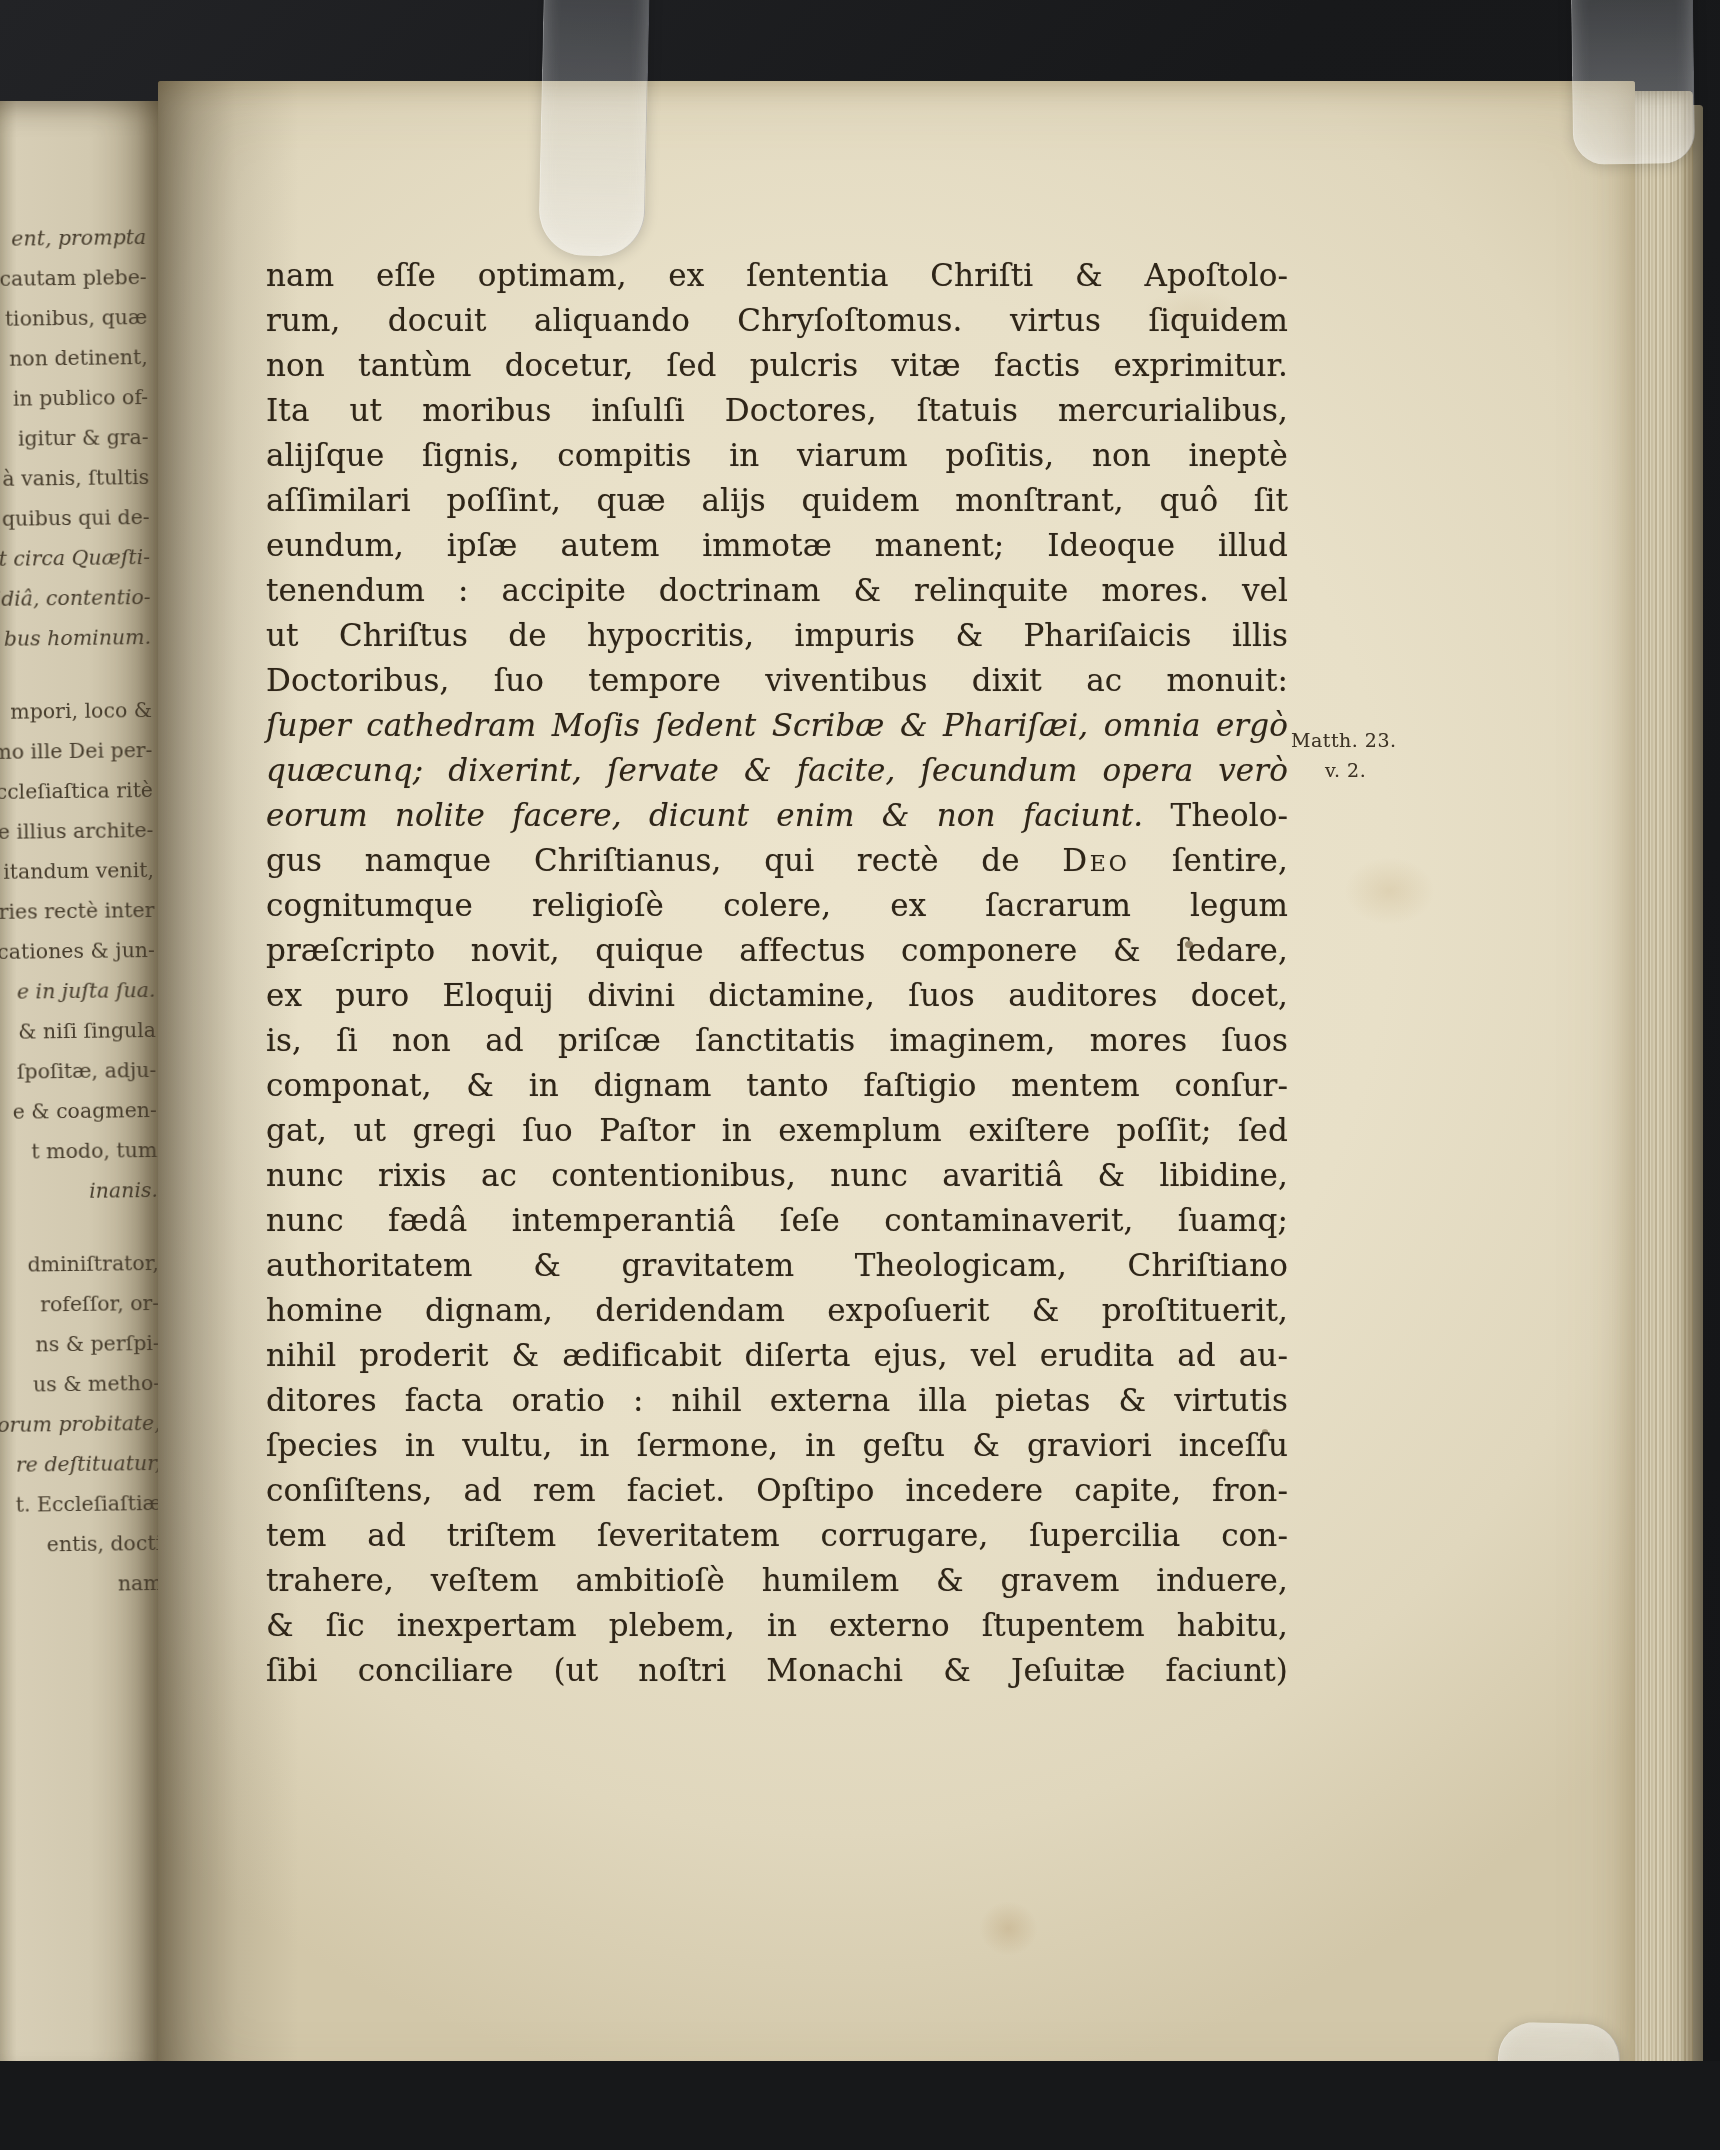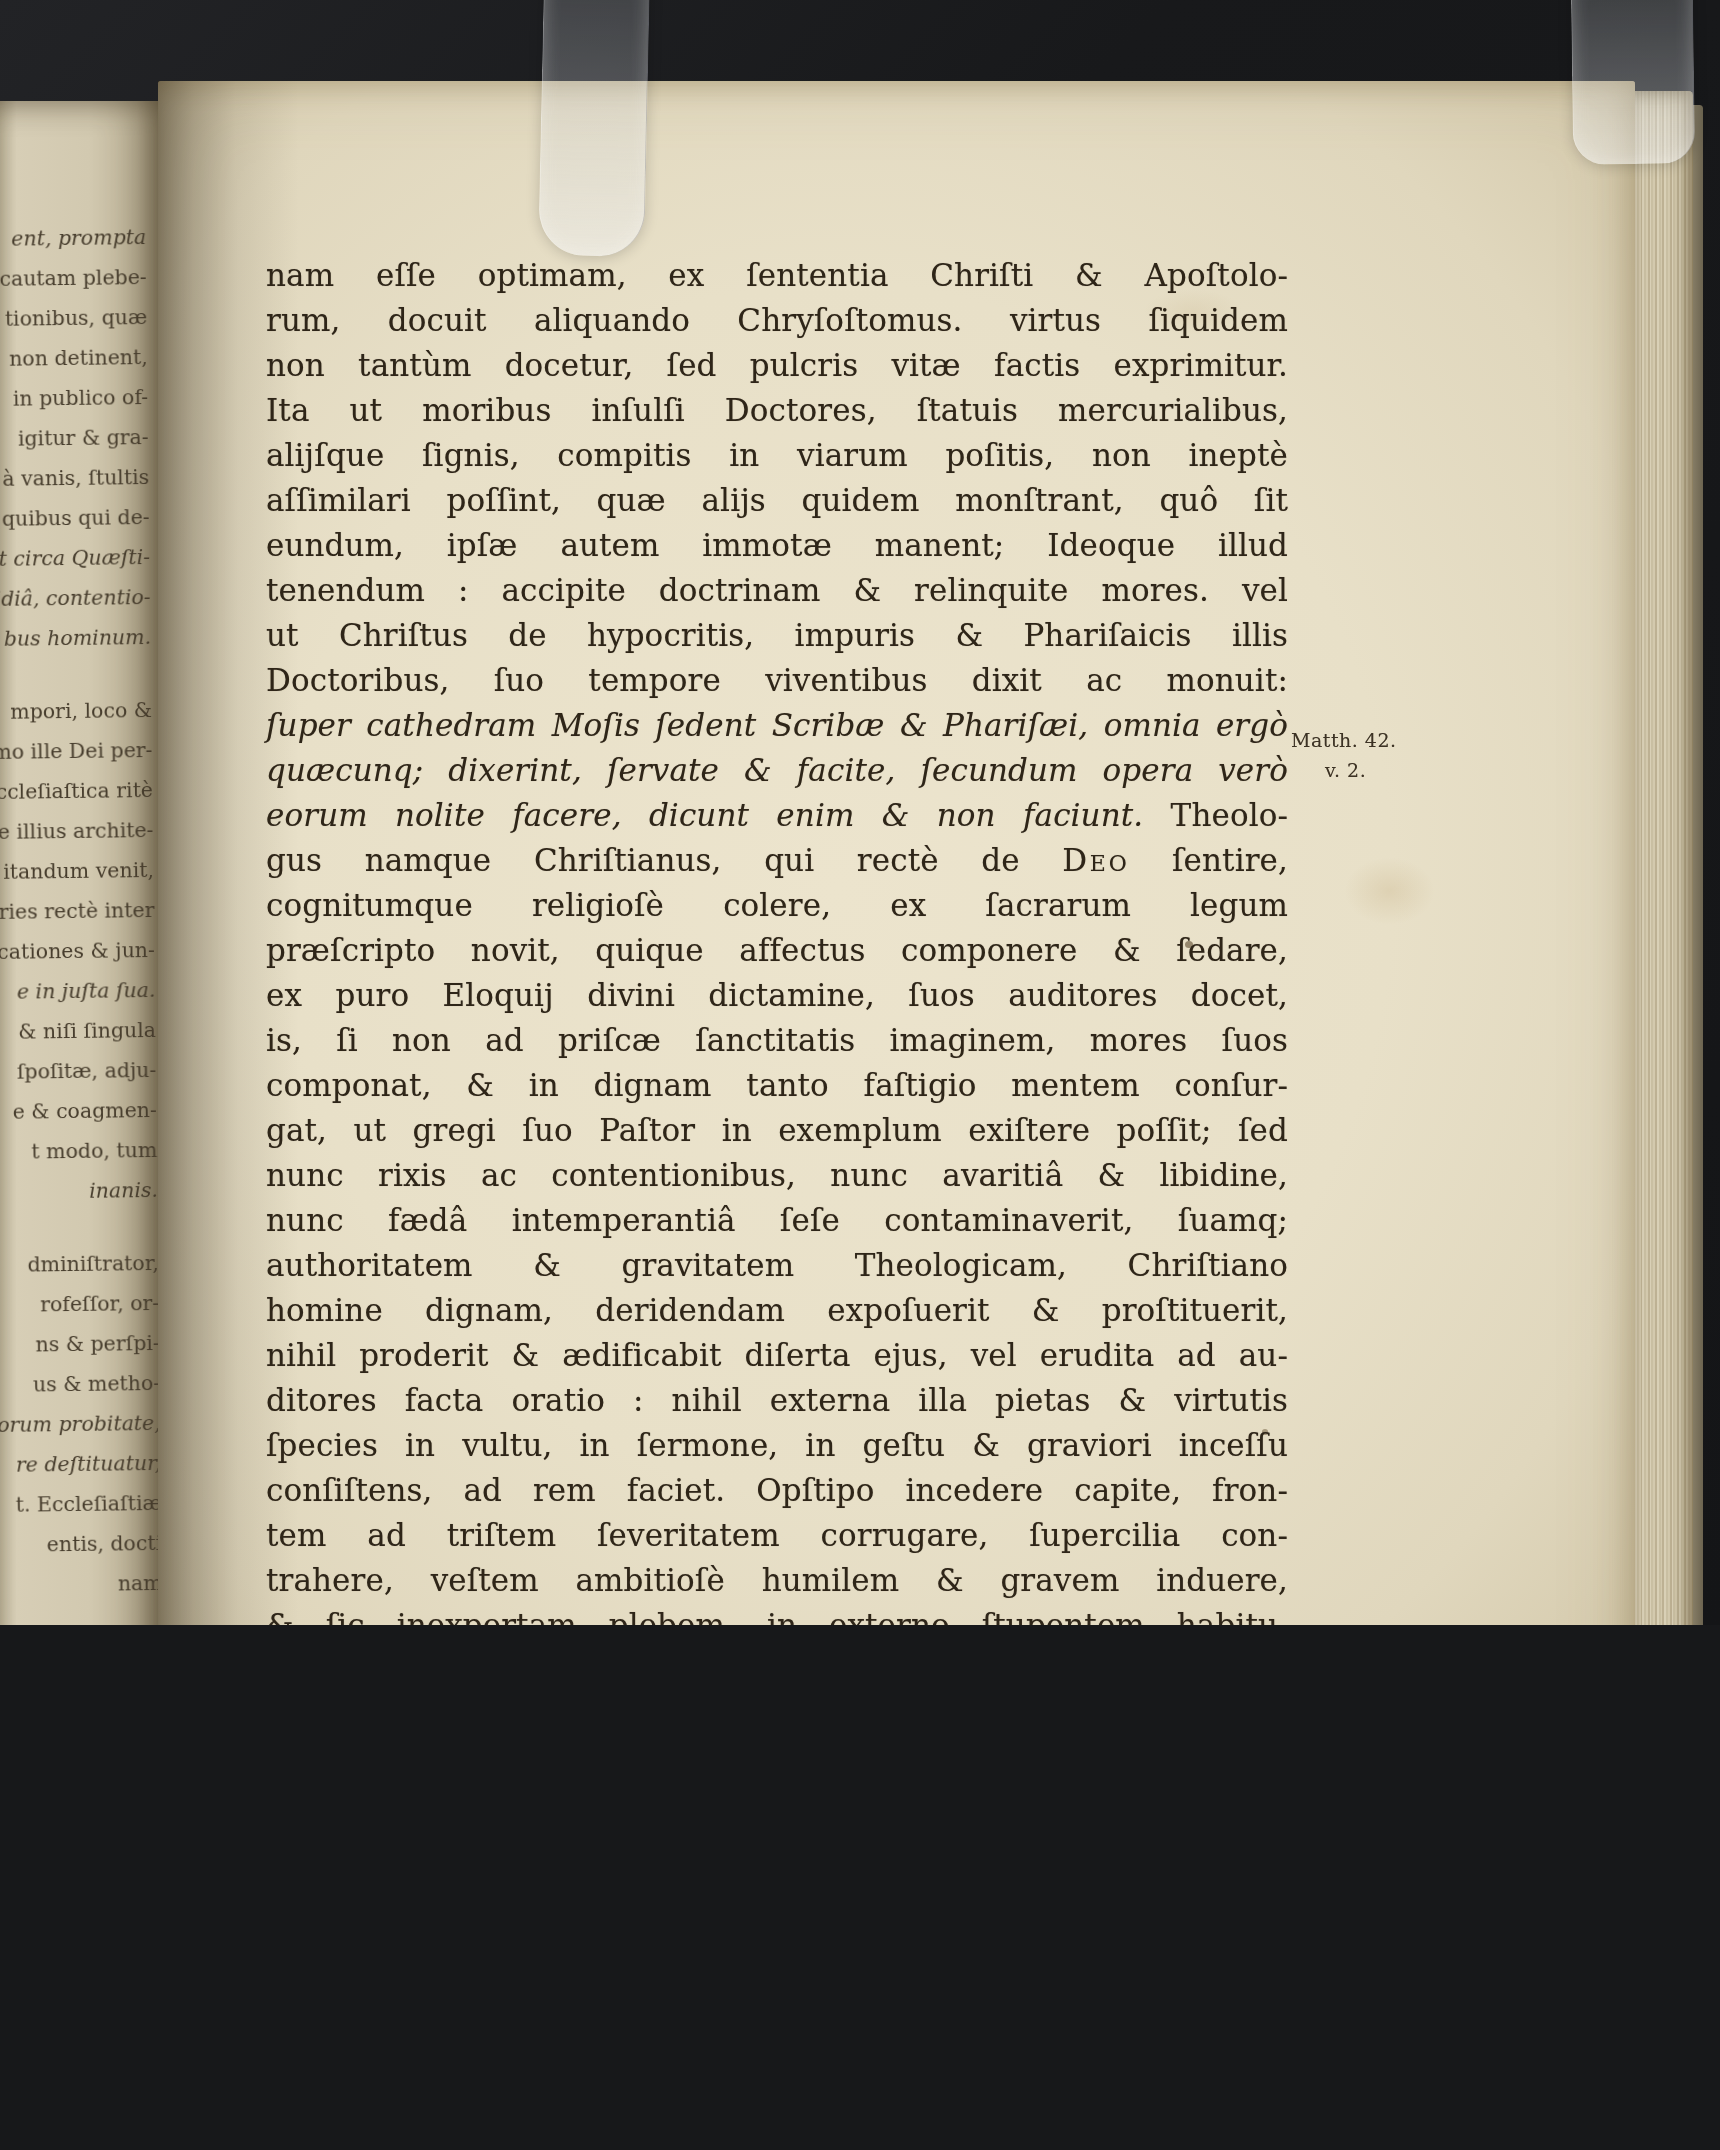--- a/index.html
+++ b/index.html
@@ -1,18 +1,18 @@
 <!DOCTYPE html>
 <html style="font-size:7.3px"><head>
 <meta charset="utf-8">
 <style>
   html,body{margin:0;padding:0}
   body{width:1721px;height:2151px;background:#17181a;overflow:hidden;
        font-family:"DejaVu Serif","Liberation Serif",serif}
-  #scene{position:absolute;top:0;left:0;width:1721px;height:1625px;overflow:hidden;
+  #scene{position:absolute;top:0;left:0;width:1721px;height:2061px;overflow:hidden;
          background:linear-gradient(135deg,#222326 0%,#18191b 35%,#141517 100%)}
 
   
   .left-page{position:absolute;left:0;top:101px;width:161px;height:1985px;overflow:hidden;
     background:linear-gradient(90deg,#bdb49a 0%,#d7ceb6 10%,#d2c9b0 55%,#c3b99e 85%,#a59a7e 100%);
     box-shadow:inset -32px 0 41px -13.7px rgba(55,44,24,.5),
                inset 0 18px 27px -13.7px rgba(55,44,24,.35),
                inset 0 -18px 27px -13.7px rgba(55,44,24,.35)}
   .left-page-text{position:absolute;right:15.5px;top:116px;width:192px;text-align:right;
     font-size:20.5px;line-height:40px;color:#473d2d;filter:blur(0.3px);
@@ -162,21 +162,21 @@
         <div class="text-line"><span>ſpecies in vultu, in ſermone, in geſtu &amp; graviori inceſſu</span></div>
         <div class="text-line"><span>conſiſtens, ad rem faciet. Opſtipo incedere capite, fron-</span></div>
         <div class="text-line"><span>tem ad triſtem ſeveritatem corrugare, ſupercilia con-</span></div>
         <div class="text-line"><span>trahere, veſtem ambitioſè humilem &amp; gravem induere,</span></div>
         <div class="text-line"><span>&amp; ſic inexpertam plebem, in externo ſtupentem habitu,</span></div>
         <div class="text-line"><span>ſibi conciliare (ut noſtri Monachi &amp; Jeſuitæ faciunt)</span></div>
       </div>
 
 
     <div class="marginal-note">
-      <div>Matth. 42.</div>
+      <div>Matth. 23.</div>
       <div class="mn2">v. 2.</div>
     </div>
   </div>
 
   <div class="gutter-shadow"></div>
 
   <div class="fore-edge"></div>
   <div class="bottom-edge"></div>
   <div class="cover-bottom"></div>
   <div class="cover-right"></div>

